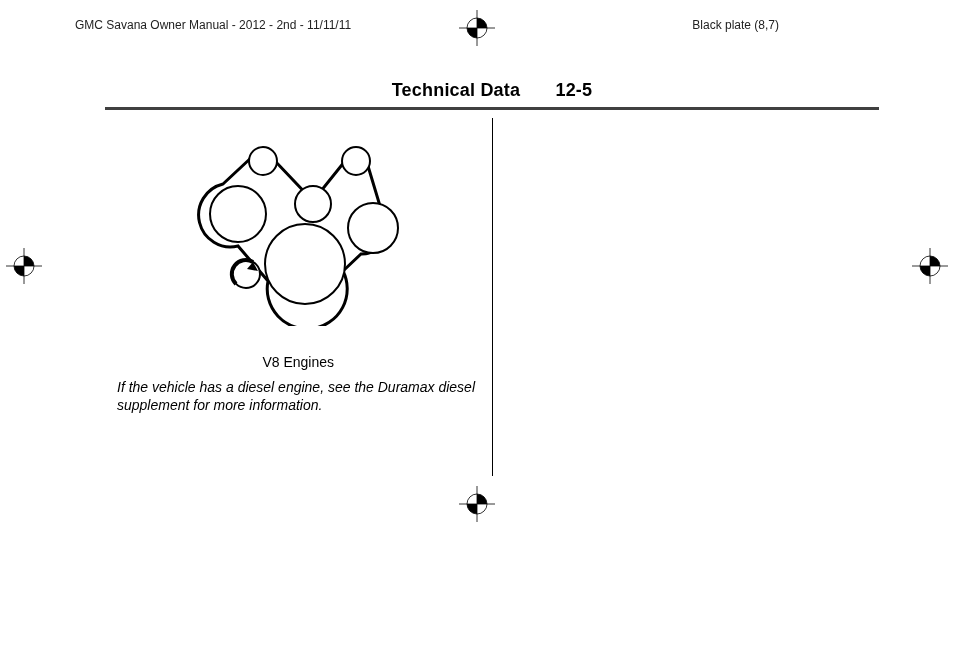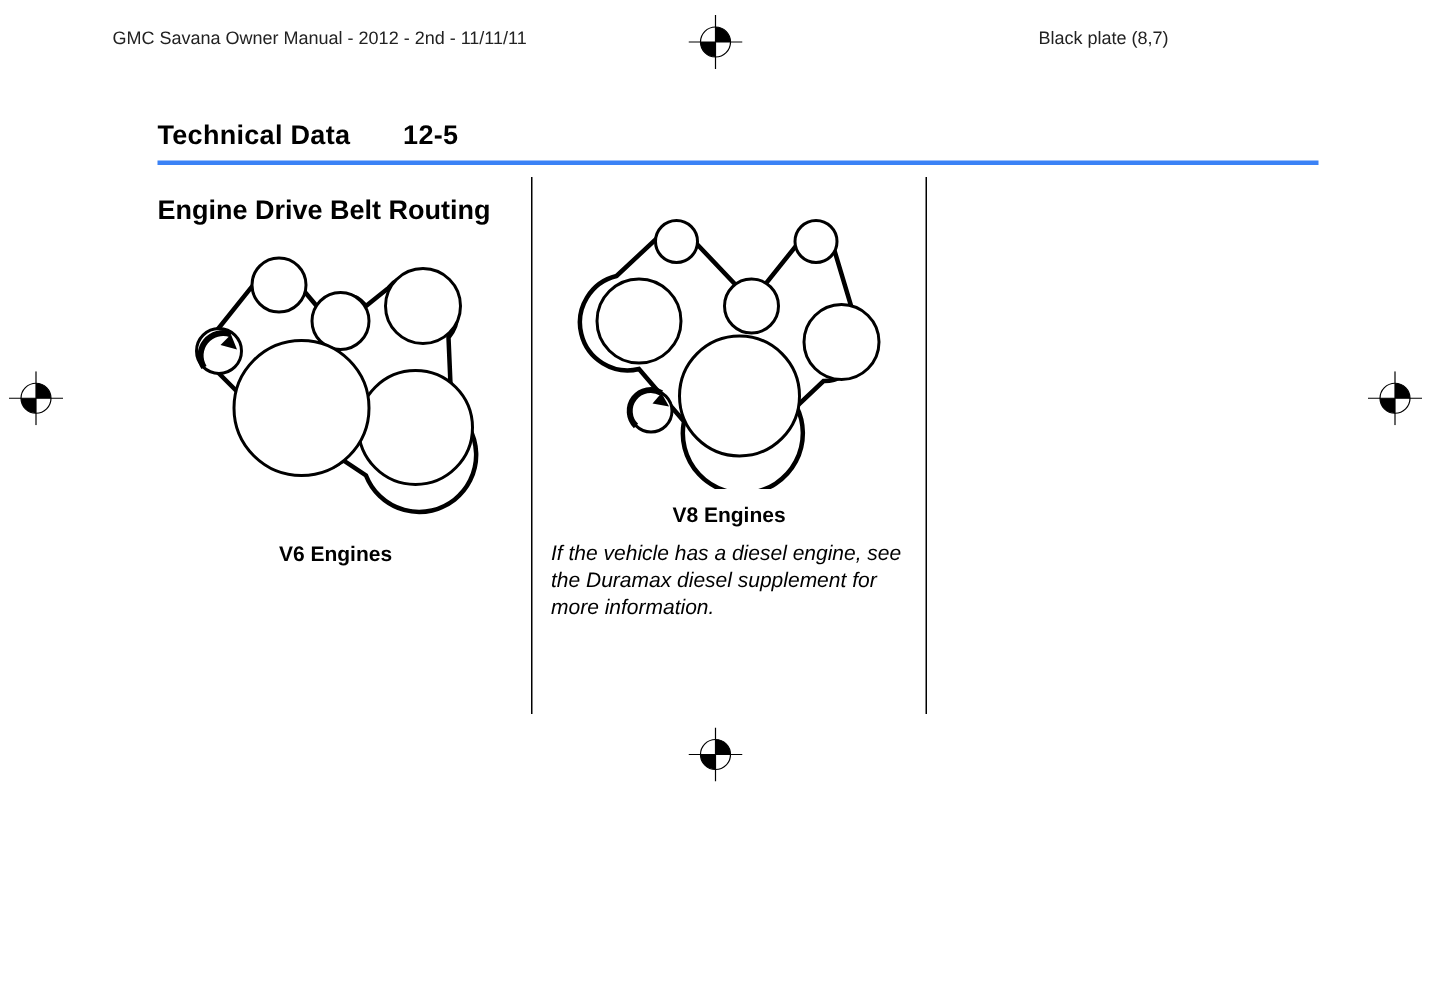--- a/index.html
+++ b/index.html
@@ -57,22 +57,22 @@
     position: absolute;
     bottom: 10px;
     left: 50%;
     transform: translateX(-50%);
   }
   .section-header {
     position: absolute;
     top: 80px;
     right: 75px;
     left: 105px;
-    border-bottom: 3px solid #3b82f6;
-    text-align: left;
+    border-bottom: 3px solid #404040;
+    text-align: center;
     font-weight: bold;
     font-size: 18px;
     padding-bottom: 6px;
     letter-spacing: 0.2px;
   }
   .section-header .sect-title {
     margin-right: 30px;
   }
   .content {
     position: absolute;
@@ -95,24 +95,24 @@
   .col h2 {
     font-size: 18px;
     font-weight: bold;
     margin: 6px 0 6px 0;
   }
   .fig {
     text-align: center;
     margin-top: 6px;
   }
   .caption {
-    font-weight: bold;
+    font-weight: normal;
     font-size: 14px;
     text-align: center;
-    margin-top: 4px;
+    margin-top: 24px;
   }
   .body-text {
     font-size: 14px;
     line-height: 1.3;
     margin-top: 8px;
     font-style: italic;
   }
   .reg-target circle.outer {
     fill: none;
     stroke: #000;
@@ -170,52 +170,20 @@
     <span class="top-right">Black plate (8,7)</span>
   </div>
 
   <div class="section-header">
     <span class="sect-title">Technical Data</span>
     <span>12-5</span>
   </div>
 
   <div class="content">
 
-    <div class="col">
-      <h2>Engine Drive Belt Routing</h2>
-      <div class="fig">
-        <svg width="230" height="195" viewBox="0 0 230 195">
-
-          <path d="M35 64 
-                   L63 29 
-                   A18 18 0 0 1 92 35
-                   L103 48
-                   A20 20 0 0 1 135 47
-                   L150 35
-                   A25 25 0 1 1 190 68
-                   L192 115
-                   A38 38 0 1 1 135 160
-                   L120 150
-                   A45 45 0 0 1 50 105
-                   L35 90
-                   A15 15 0 0 1 35 64 Z" fill="none" stroke="#000" stroke-width="3"></path>
-
-          <circle cx="77" cy="33" r="18" fill="#fff" stroke="#000" stroke-width="2"></circle>
-          <circle cx="118" cy="57" r="19" fill="#fff" stroke="#000" stroke-width="2"></circle>
-          <circle cx="173" cy="47" r="25" fill="#fff" stroke="#000" stroke-width="2"></circle>
-          <circle cx="168" cy="128" r="38" fill="#fff" stroke="#000" stroke-width="2"></circle>
-          <circle cx="92" cy="115" r="45" fill="#fff" stroke="#000" stroke-width="2"></circle>
-          <circle cx="37" cy="77" r="15" fill="#fff" stroke="#000" stroke-width="2"></circle>
-
-          <path d="M27 88 A15 15 0 0 1 45 66" fill="none" stroke="#000" stroke-width="4"></path>
-          <polygon points="45,66 49,76 38,73" fill="#000"></polygon>
-        </svg>
-        <div class="caption">V6 Engines</div>
-      </div>
-    </div>
 
     <div class="col" style="padding-left:12px;">
       <div class="fig" style="margin-top:12px;">
         <svg width="230" height="190" viewBox="0 0 230 190">
 
           <path d="M40 48
                    L70 20
                    A14 14 0 0 1 92 25
                    L130 65
                    L162 25

